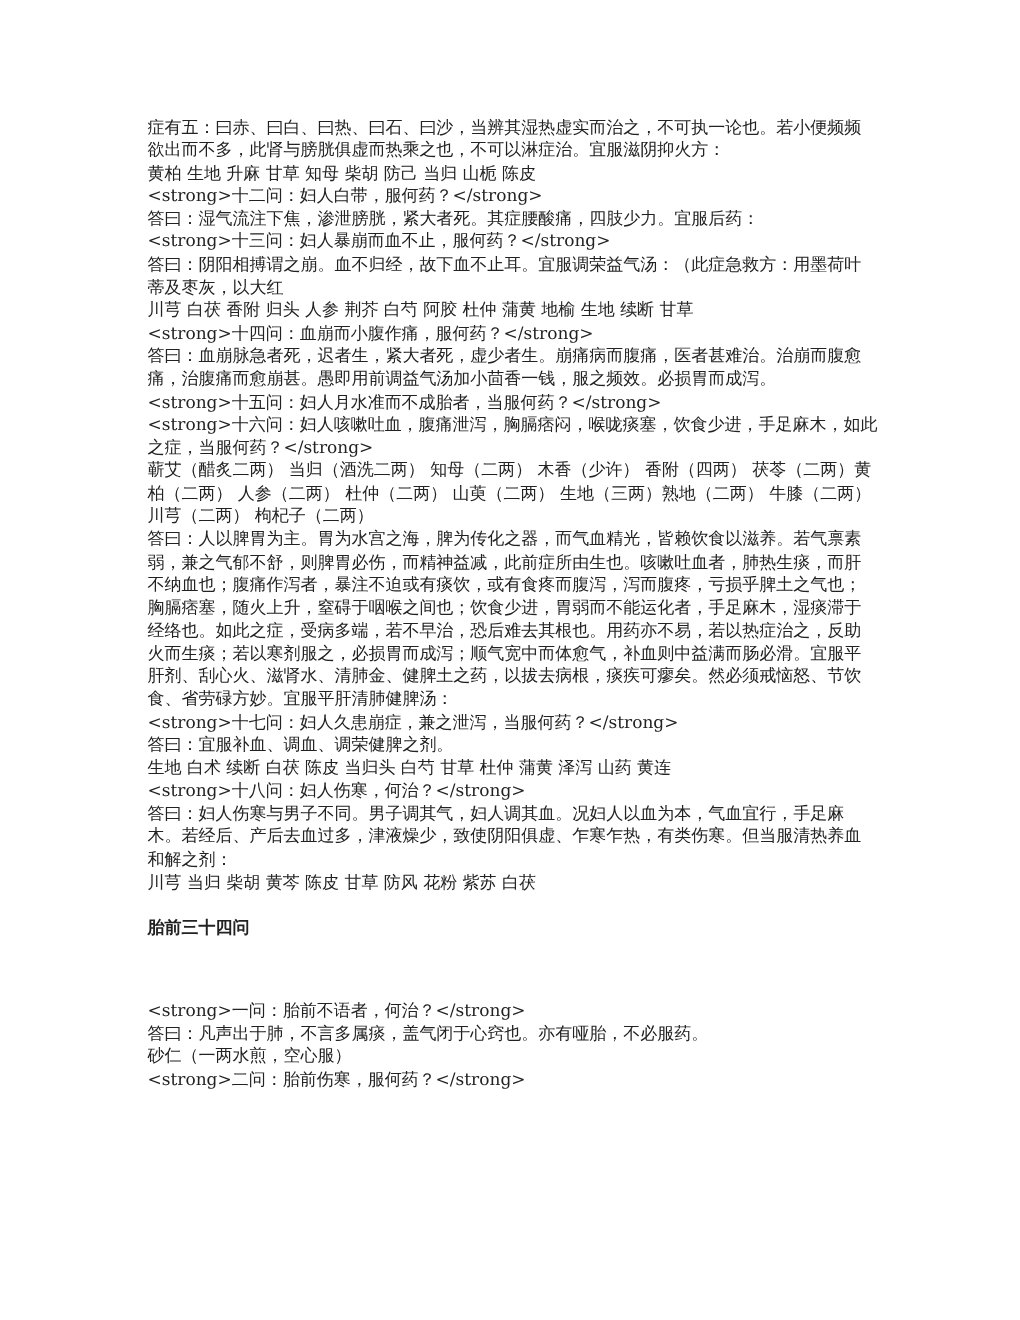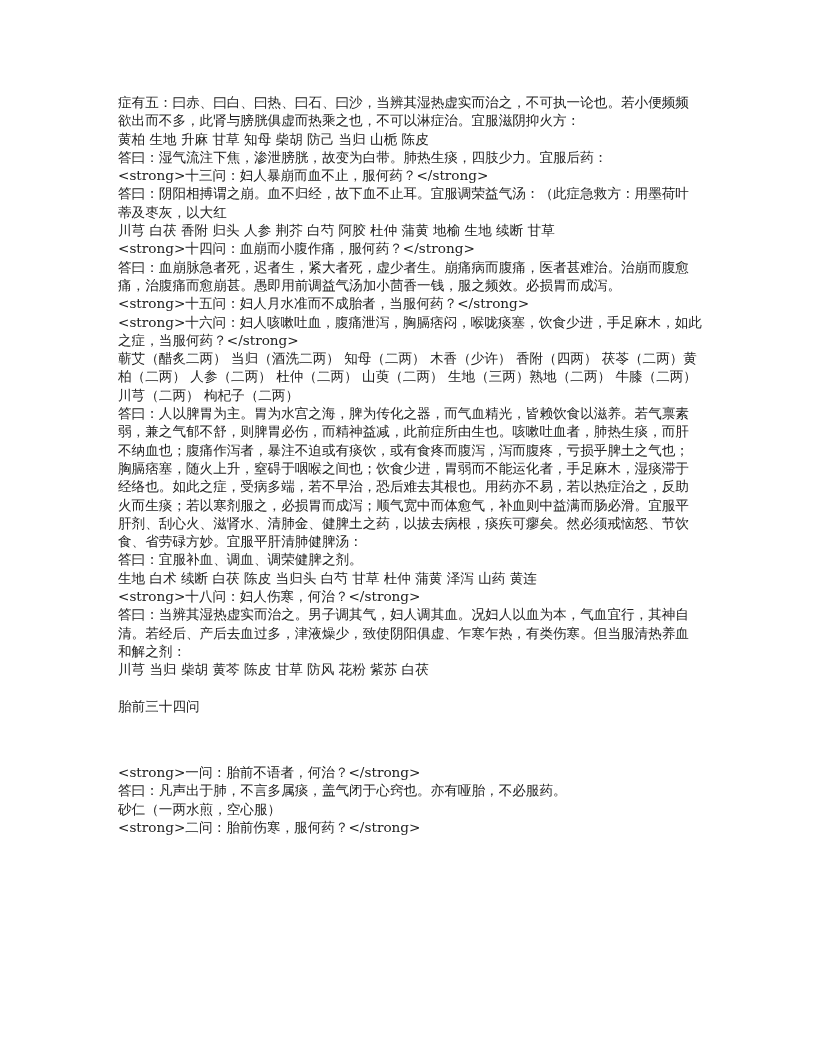--- a/index.html
+++ b/index.html
@@ -4,43 +4,45 @@
 <style>
   html, body { margin:0; padding:0; background:#ffffff; }
   body { width:816px; height:1056px; position:relative; overflow:hidden; }
   .page {
     position:absolute; left:118px; top:93px; width:584px;
     font-family: "DejaVu Serif", "Liberation Serif", serif;
     font-size:13.6px; line-height:18.3px; color:#222222;
   }
   .line { display:block; white-space:pre-wrap; word-break:break-all; }
   .blank { height:18.3px; }
-  .section-title { display:block; }
+  .section-title { display:block;font-weight:bold; }
   .gap { height:48px; }
 </style>
 </head>
 <body>
 
 <div class="page">
   <span class="line">症有五：曰赤、曰白、曰热、曰石、曰沙，当辨其湿热虚实而治之，不可执一论也。若小便频频欲出而不多，此肾与膀胱俱虚而热乘之也，不可以淋症治。宜服滋阴抑火方：</span>
   <span class="line">黄柏 生地 升麻 甘草 知母 柴胡 防己 当归 山栀 陈皮</span>
-  <span class="line">答曰：湿气流注下焦，渗泄膀胱，故变为白带。肺热生痰，四肢少力。宜服后药：</span>
+  <span class="line">&lt;strong&gt;十二问：妇人白带，服何药？&lt;/strong&gt;</span>
+  <span class="line">答曰：湿气流注下焦，渗泄膀胱，紧大者死。其症腰酸痛，四肢少力。宜服后药：</span>
   <span class="line">&lt;strong&gt;十三问：妇人暴崩而血不止，服何药？&lt;/strong&gt;</span>
   <span class="line">答曰：阴阳相搏谓之崩。血不归经，故下血不止耳。宜服调荣益气汤：（此症急救方：用墨荷叶蒂及枣灰，以大红</span>
   <span class="line">川芎 白茯 香附 归头 人参 荆芥 白芍 阿胶 杜仲 蒲黄 地榆 生地 续断 甘草</span>
   <span class="line">&lt;strong&gt;十四问：血崩而小腹作痛，服何药？&lt;/strong&gt;</span>
   <span class="line">答曰：血崩脉急者死，迟者生，紧大者死，虚少者生。崩痛病而腹痛，医者甚难治。治崩而腹愈痛，治腹痛而愈崩甚。愚即用前调益气汤加小茴香一钱，服之频效。必损胃而成泻。</span>
   <span class="line">&lt;strong&gt;十五问：妇人月水准而不成胎者，当服何药？&lt;/strong&gt;</span>
   <span class="line">&lt;strong&gt;十六问：妇人咳嗽吐血，腹痛泄泻，胸膈痞闷，喉咙痰塞，饮食少进，手足麻木，如此之症，当服何药？&lt;/strong&gt;</span>
   <span class="line">蕲艾（醋炙二两） 当归（酒洗二两） 知母（二两） 木香（少许） 香附（四两） 茯苓（二两）黄柏（二两） 人参（二两） 杜仲（二两） 山萸（二两） 生地（三两）熟地（二两） 牛膝（二两） 川芎（二两） 枸杞子（二两）</span>
   <span class="line">答曰：人以脾胃为主。胃为水宫之海，脾为传化之器，而气血精光，皆赖饮食以滋养。若气禀素弱，兼之气郁不舒，则脾胃必伤，而精神益减，此前症所由生也。咳嗽吐血者，肺热生痰，而肝不纳血也；腹痛作泻者，暴注不迫或有痰饮，或有食疼而腹泻，泻而腹疼，亏损乎脾土之气也；胸膈痞塞，随火上升，窒碍于咽喉之间也；饮食少进，胃弱而不能运化者，手足麻木，湿痰滞于经络也。如此之症，受病多端，若不早治，恐后难去其根也。用药亦不易，若以热症治之，反助火而生痰；若以寒剂服之，必损胃而成泻；顺气宽中而体愈气，补血则中益满而肠必滑。宜服平肝剂、刮心火、滋肾水、清肺金、健脾土之药，以拔去病根，痰疾可瘳矣。然必须戒恼怒、节饮食、省劳碌方妙。宜服平肝清肺健脾汤：</span>
+  <span class="line">&lt;strong&gt;十七问：妇人久患崩症，兼之泄泻，当服何药？&lt;/strong&gt;</span>
   <span class="line">答曰：宜服补血、调血、调荣健脾之剂。</span>
   <span class="line">生地 白术 续断 白茯 陈皮 当归头 白芍 甘草 杜仲 蒲黄 泽泻 山药 黄连</span>
   <span class="line">&lt;strong&gt;十八问：妇人伤寒，何治？&lt;/strong&gt;</span>
-  <span class="line">答曰：当辨其湿热虚实而治之。男子调其气，妇人调其血。况妇人以血为本，气血宜行，其神自清。若经后、产后去血过多，津液燥少，致使阴阳俱虚、乍寒乍热，有类伤寒。但当服清热养血和解之剂：</span>
+  <span class="line">答曰：妇人伤寒与男子不同。男子调其气，妇人调其血。况妇人以血为本，气血宜行，手足麻木。若经后、产后去血过多，津液燥少，致使阴阳俱虚、乍寒乍热，有类伤寒。但当服清热养血和解之剂：</span>
   <span class="line">川芎 当归 柴胡 黄芩 陈皮 甘草 防风 花粉 紫苏 白茯</span>
 
   <div class="blank"></div>
   <span class="section-title">胎前三十四问</span>
   <div class="gap"></div>
 
   <span class="line">&lt;strong&gt;一问：胎前不语者，何治？&lt;/strong&gt;</span>
   <span class="line">答曰：凡声出于肺，不言多属痰，盖气闭于心窍也。亦有哑胎，不必服药。</span>
   <span class="line">砂仁（一两水煎，空心服）</span>
   <span class="line">&lt;strong&gt;二问：胎前伤寒，服何药？&lt;/strong&gt;</span>

